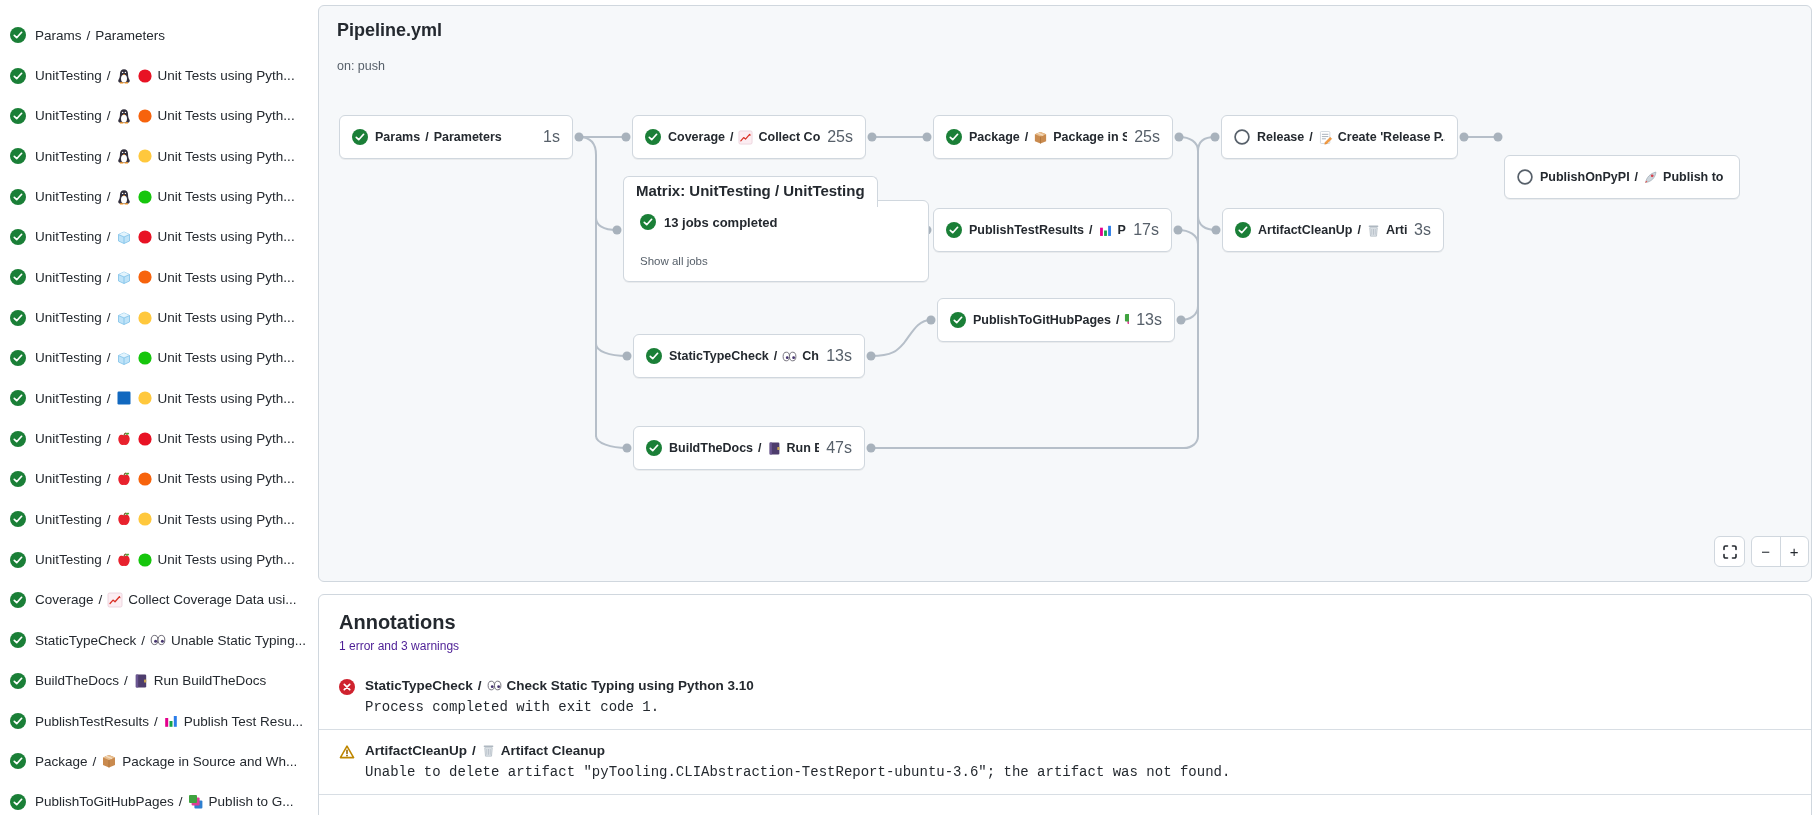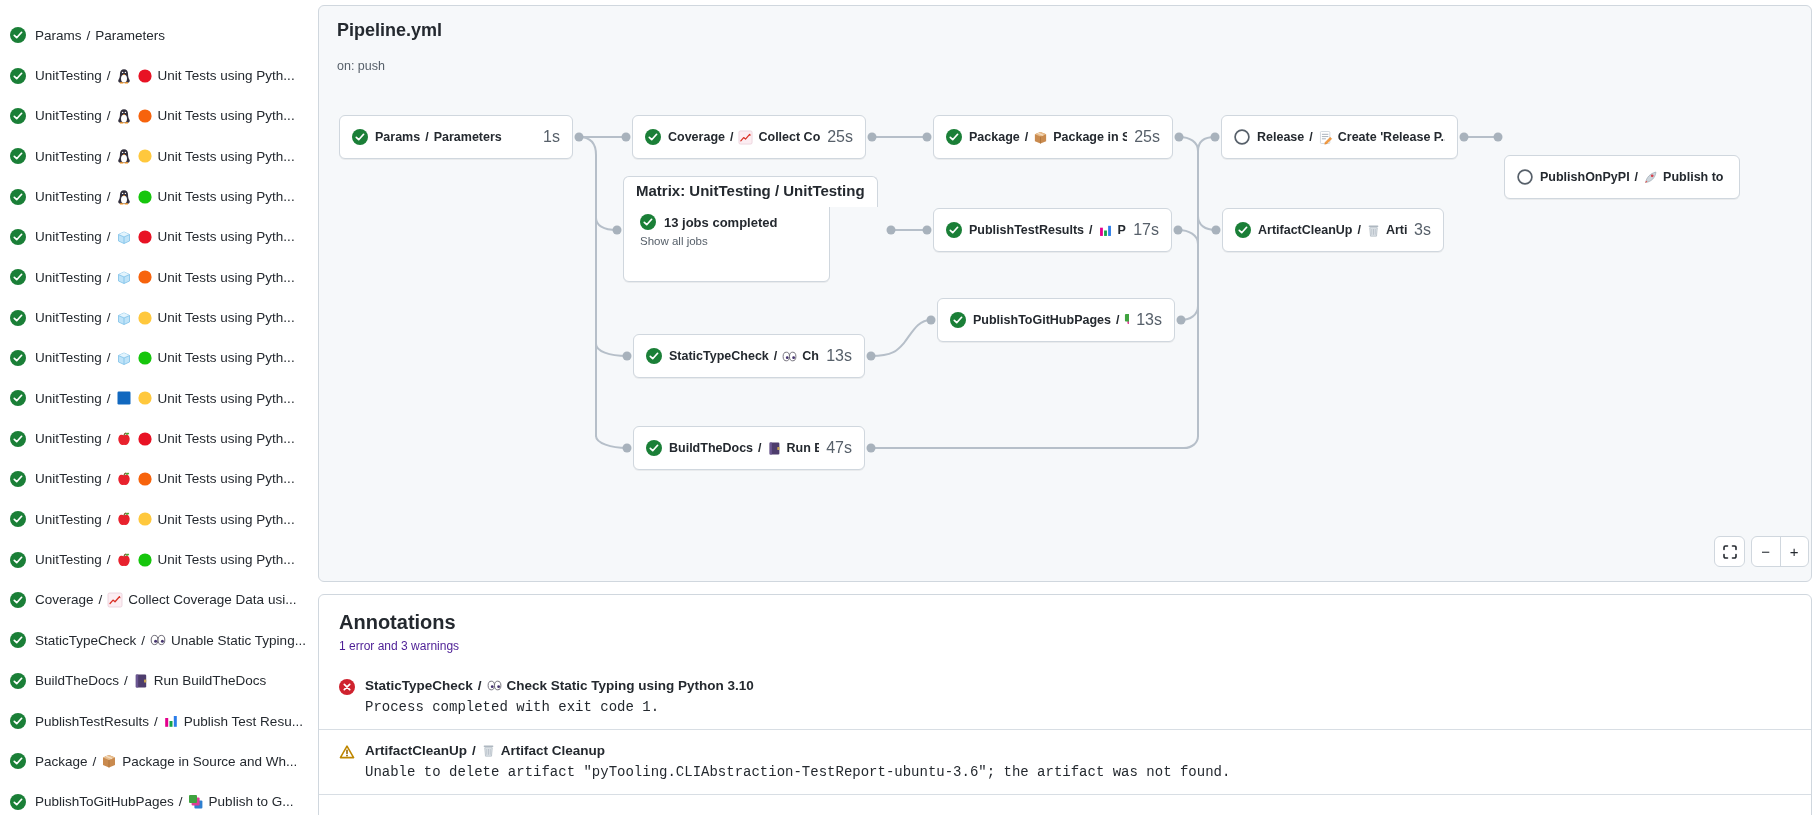--- a/index.html
+++ b/index.html
@@ -29,25 +29,25 @@
 
   .node{position:absolute;height:44px;background:#fff;border:1px solid #d0d7de;border-radius:6px;
         box-shadow:0 1px 0 rgba(31,35,40,.06);display:flex;align-items:center;gap:7px;
         padding:0 12px;box-sizing:border-box;cursor:pointer;}
   .n-text{font-size:12.5px;font-weight:600;display:flex;align-items:center;gap:5px;white-space:nowrap;overflow:hidden;min-width:0;}
   .n-text > span{flex:none;}
   .n-dur{margin-left:auto;font-size:16px;color:#57606a;flex:none;font-weight:400;}
 
   .matrix-tab{position:absolute;left:623px;top:176px;background:#fff;border:1px solid #d0d7de;border-bottom:none;
               border-radius:6px 6px 0 0;padding:5px 12px 8px;font-size:15px;font-weight:600;z-index:2;cursor:pointer;}
-  .matrix-card{position:absolute;left:623px;top:200px;width:207px;height:82px;background:#fff;border:1px solid #d0d7de;
+  .matrix-card{position:absolute;left:623px;top:200px;width:306px;height:82px;background:#fff;border:1px solid #d0d7de;
                border-radius:0 6px 6px 6px;box-shadow:0 1px 0 rgba(31,35,40,.06);box-sizing:border-box;
                padding:13px 16px;z-index:1;}
   .matrix-row{display:flex;align-items:center;gap:8px;font-size:13px;font-weight:600;}
-  .matrix-link{margin-top:5px;font-size:11.5px;color:#57606a;cursor:pointer;}
+  .matrix-link{margin-top:25px;font-size:11.5px;color:#57606a;cursor:pointer;}
 
   .fs-btn{position:absolute;left:1714px;top:536px;width:31px;height:31px;background:#fff;border:1px solid #d0d7de;
           border-radius:6px;display:flex;align-items:center;justify-content:center;cursor:pointer;box-sizing:border-box;}
   .zoom-ctl{position:absolute;left:1751px;top:536px;width:58px;height:31px;background:#fff;border:1px solid #d0d7de;
             border-radius:6px;display:flex;box-sizing:border-box;overflow:hidden;}
   .zoom-btn{flex:1;display:flex;align-items:center;justify-content:center;font-size:15px;color:#24292f;cursor:pointer;}
   .zoom-btn + .zoom-btn{border-left:1px solid #d0d7de;}
 
   
   .ann-panel{position:absolute;left:318px;top:594px;width:1494px;height:230px;background:#fff;

